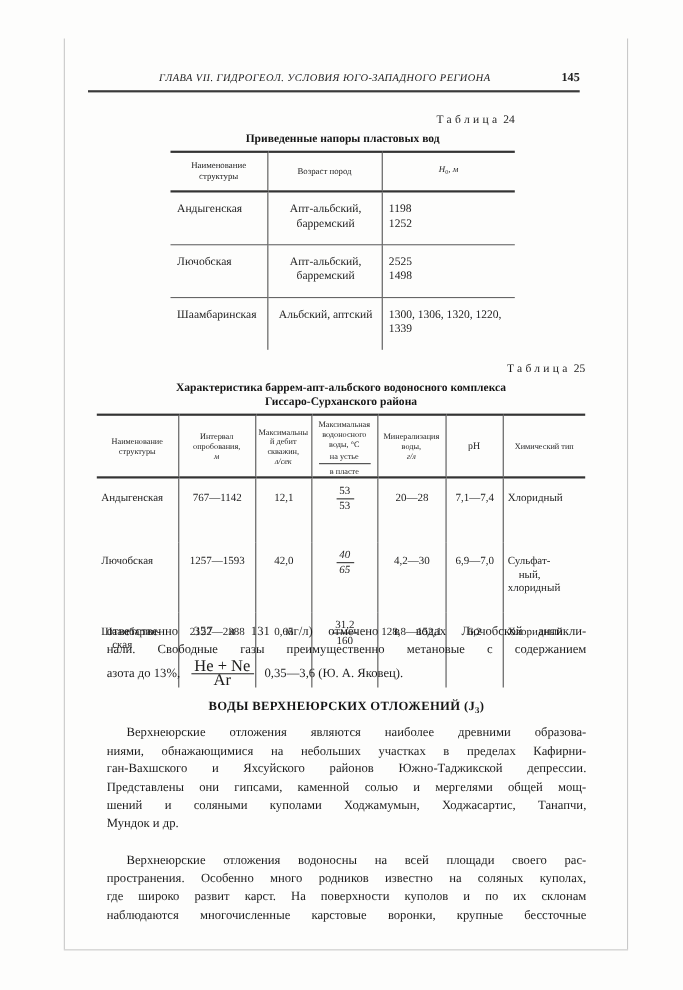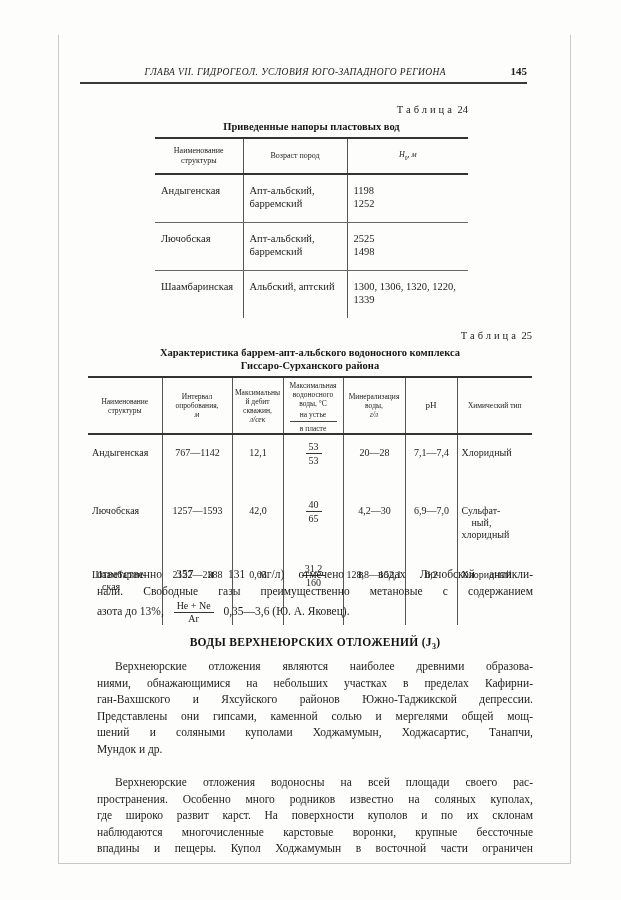--- a/index.html
+++ b/index.html
@@ -30,40 +30,40 @@
   td{vertical-align:top;word-wrap:break-word;}
   .t24{width:313px;font-size:10.5px;}
   .t24 thead td{
     border-top:2px solid #333;border-bottom:2px solid #333;
     font-size:8px;text-align:center;vertical-align:middle;
     padding:7px 2px;line-height:10px;color:#222;
   }
   .t24 td.vr{border-right:1px solid #555;}
   .t24 tbody td{border-bottom:1px solid #666;padding:9px 4px 12px 6px;line-height:13px;}
   .t24 tbody tr:last-child td{border-bottom:none;}
-  .t24 .agec{text-align:left;}
+  .t24 .agec{text-align:center;}
   .t25{width:444px;font-size:10px;}
   .t25 thead td{
     border-top:2px solid #333;border-bottom:2px solid #333;
     font-size:7.5px;text-align:center;vertical-align:middle;
     padding:4px 1px;line-height:9px;color:#222;
   }
   .t25 td.vr{border-right:1px solid #555;}
   .t25 tbody td{padding:12px 3px 6px 4px;line-height:12px;}
   .t25 tbody tr td{border-bottom:none;}
   .unit{font-style:italic;}
   .subsplit{display:block;margin:2px 6px 0 6px;border-top:1px solid #444;padding-top:2px;}
   .cnum{text-align:center;}
   .indent2{padding-left:10px;}
   
   .frac{display:inline-block;vertical-align:middle;text-align:center;line-height:11px;}
   .frac .num{display:block;border-bottom:1px solid #333;padding:0 3px 1px;}
   .frac .den{display:block;padding-top:1px;}
   .tfrac{font-size:10px;margin:0 auto;}
-  .ifrac{font-size:10px;line-height:10px;margin:0 7px;}
+  .ifrac{font-size:15px;line-height:10px;margin:0 7px;}
   
   .bodytext{width:436px;left:97px;font-size:11.5px;line-height:16.5px;color:#1c1c1c;}
   .jl{text-align:justify;text-align-last:justify;}
   .ll{text-align:left;}
   .ind{text-indent:18px;}
   .sechead{font-weight:bold;font-size:11.5px;text-align:center;color:#151515;letter-spacing:.3px;}
   sub{font-size:70%;}
 </style>
 </head>
 <body>
@@ -183,21 +183,21 @@
         <span class="frac tfrac"><span class="num">53</span><span class="den">53</span></span>
       </td>
       <td class="vr cnum">20—28</td>
       <td class="vr cnum">7,1—7,4</td>
       <td>Хлоридный</td>
     </tr>
     <tr>
       <td class="vr" style="height:46px;">Лючобская</td>
       <td class="vr cnum">1257—1593</td>
       <td class="vr cnum">42,0</td>
-      <td class="vr cnum" style="padding-top:6px;">
+      <td class="vr cnum" style="padding-top:6px;font-style:italic;">
         <span class="frac tfrac"><span class="num">40</span><span class="den">65</span></span>
       </td>
       <td class="vr cnum">4,2—30</td>
       <td class="vr cnum">6,9—7,0</td>
       <td>
         <div>Сульфат-</div>
         <div class="indent2">ный,</div>
         <div>хлоридный</div>
       </td>
     </tr>
@@ -239,14 +239,13 @@
   <div class="jl">Представлены они гипсами, каменной солью и мергелями общей мощ-</div>
   <div class="jl">шений и соляными куполами Ходжамумын, Ходжасартис, Танапчи,</div>
   <div class="ll">Мундок и др.</div>
 </div>
 
 <div class="abs bodytext" style="top:774px;">
   <div class="jl ind">Верхнеюрские отложения водоносны на всей площади своего рас-</div>
   <div class="jl">пространения. Особенно много родников известно на соляных куполах,</div>
   <div class="jl">где широко развит карст. На поверхности куполов и по их склонам</div>
   <div class="jl">наблюдаются многочисленные карстовые воронки, крупные бессточные</div>
-  <div class="jl">впадины и пещеры. Купол Ходжамумын в восточной части ограничен</div>
 </div>
 
 </body></html>

